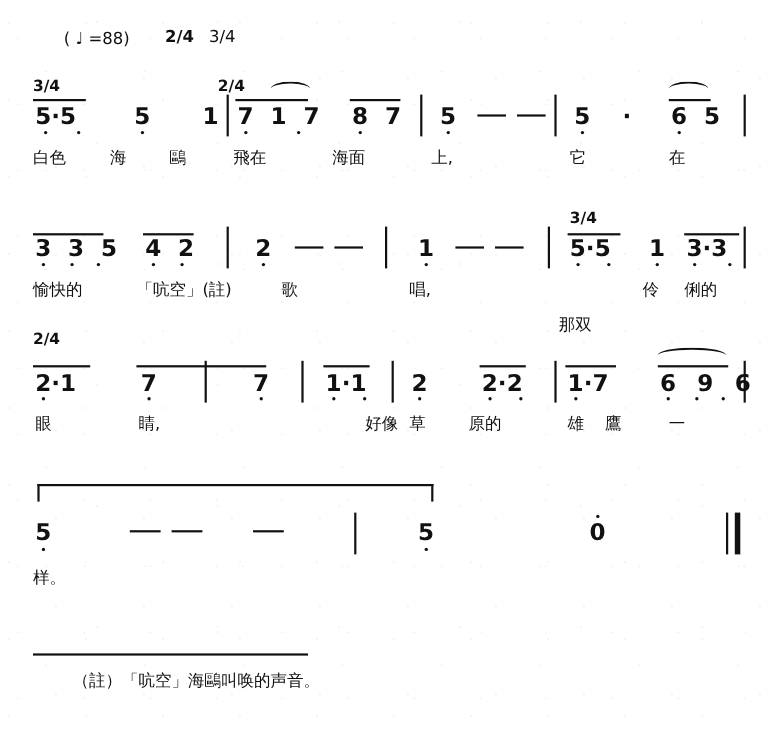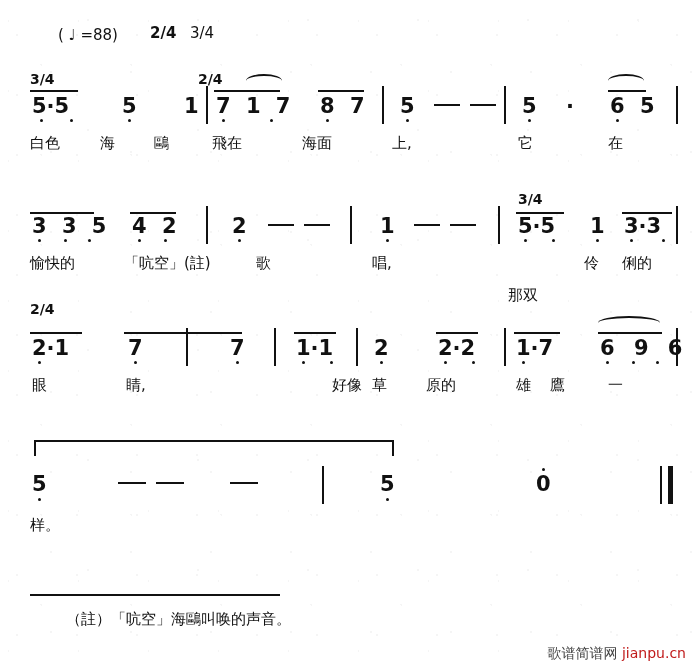--- a/index.html
+++ b/index.html
@@ -358,19 +358,15 @@
 
     <div class="final-bar" style="left:660px; top:26px; height:38px;"></div>
     <div class="final-bar thick" style="left:668px; top:26px; height:38px;"></div>
 
     <div class="lyric" style="left:30px; top:78px;">样。</div>
   </div>
 
   <div class="footnote-rule"></div>
   <div class="footnote">（註）「吭空」海鷗叫唤的声音。</div>
 
-  <div class="credit">
-    <span>歌谱简谱网</span>
-    <span class="red">jianpu.cn</span>
-  </div>
 
   <div class="paper-noise"></div>
 </div>
 
 </body></html>

